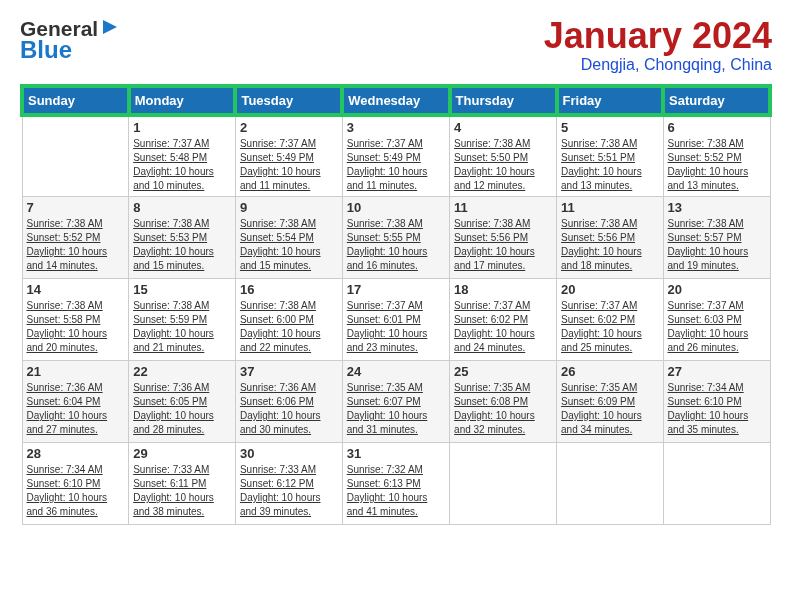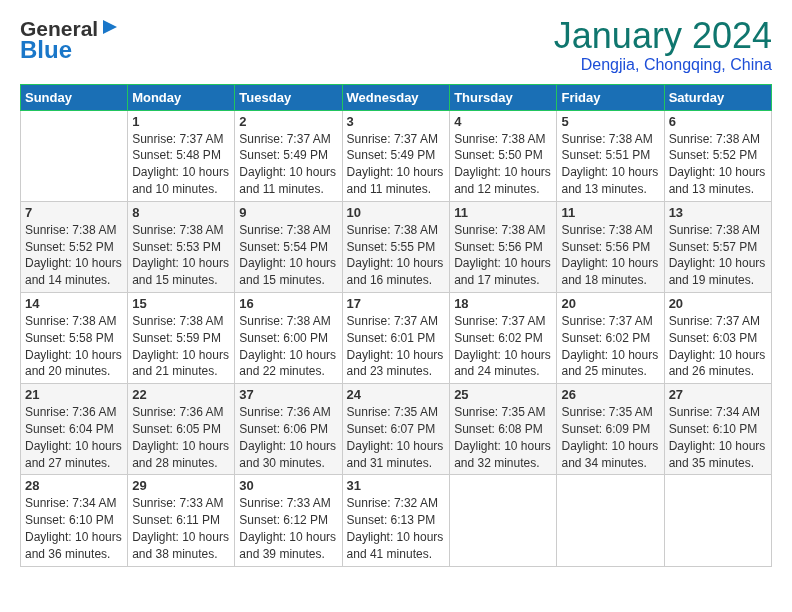--- a/index.html
+++ b/index.html
@@ -23,60 +23,61 @@
     .logo {
       display: flex;
       flex-direction: column;
       align-items: flex-start;
     }
     .title-block {
       text-align: right;
     }
     .month-title {
       font-size: 36px;
-      font-weight: normal;
-      color: #0f766e;
+      font-weight: bold;
+      color: #b91c1c;
       line-height: 1.1;
     }
     .location {
       font-size: 16px;
       color: #1d4ed8;
     }
     .calendar {
       width: 100%;
       border-collapse: collapse;
       font-size: 11px;
     }
     .calendar th {
       background-color: #1a6fb5;
       color: #fff;
       padding: 5px 4px;
       text-align: left;
       font-size: 13px;
       font-weight: bold;
-      border: 1px solid #22c55e;
+      border: 4px solid #22c55e;
     }
     .calendar td {
       border: 1px solid #ccc;
       vertical-align: top;
       padding: 3px 4px;
       width: 108px;
       height: 82px;
     }
     .day-num {
       font-weight: bold;
       font-size: 13px;
       color: #333;
       display: block;
       margin-bottom: 2px;
     }
     .day-info {
-      font-size: 12px;
+      font-size: 10px;
       color: #333;
       line-height: 1.4;
+      text-decoration: underline;
     }
     .empty-cell {
       background: #f9f9f9;
     }
     tr:nth-child(even) td {
       background-color: #f5f5f5;
     }
     tr:nth-child(odd) td {
       background-color: #ffffff;
     }

